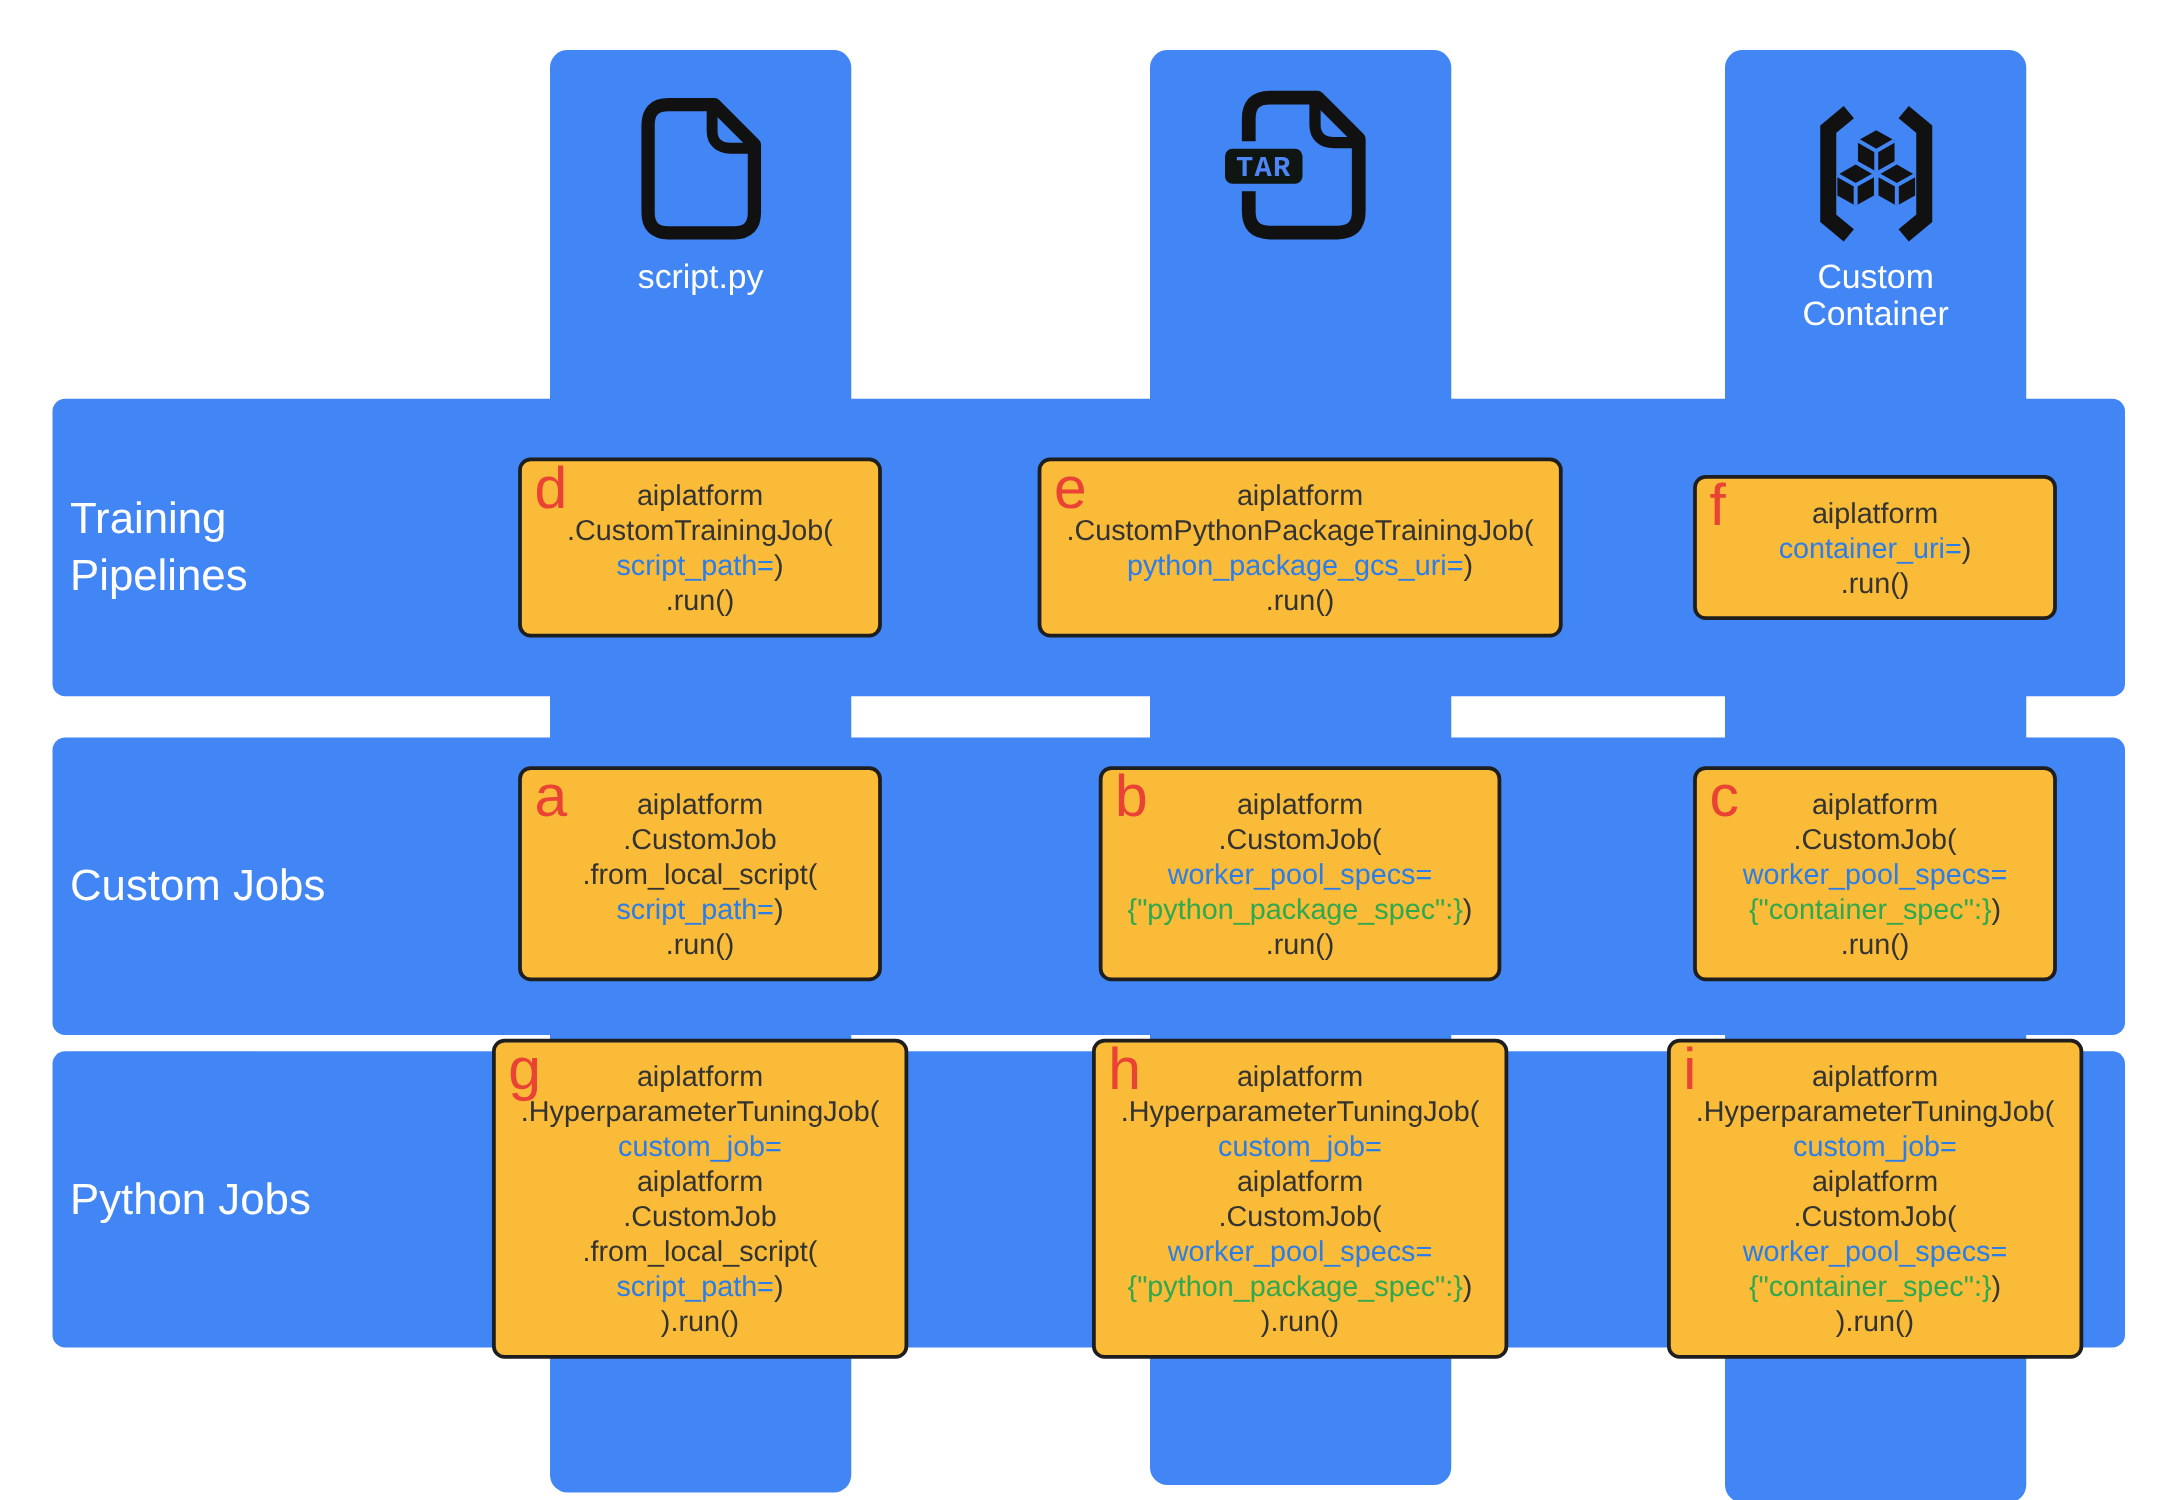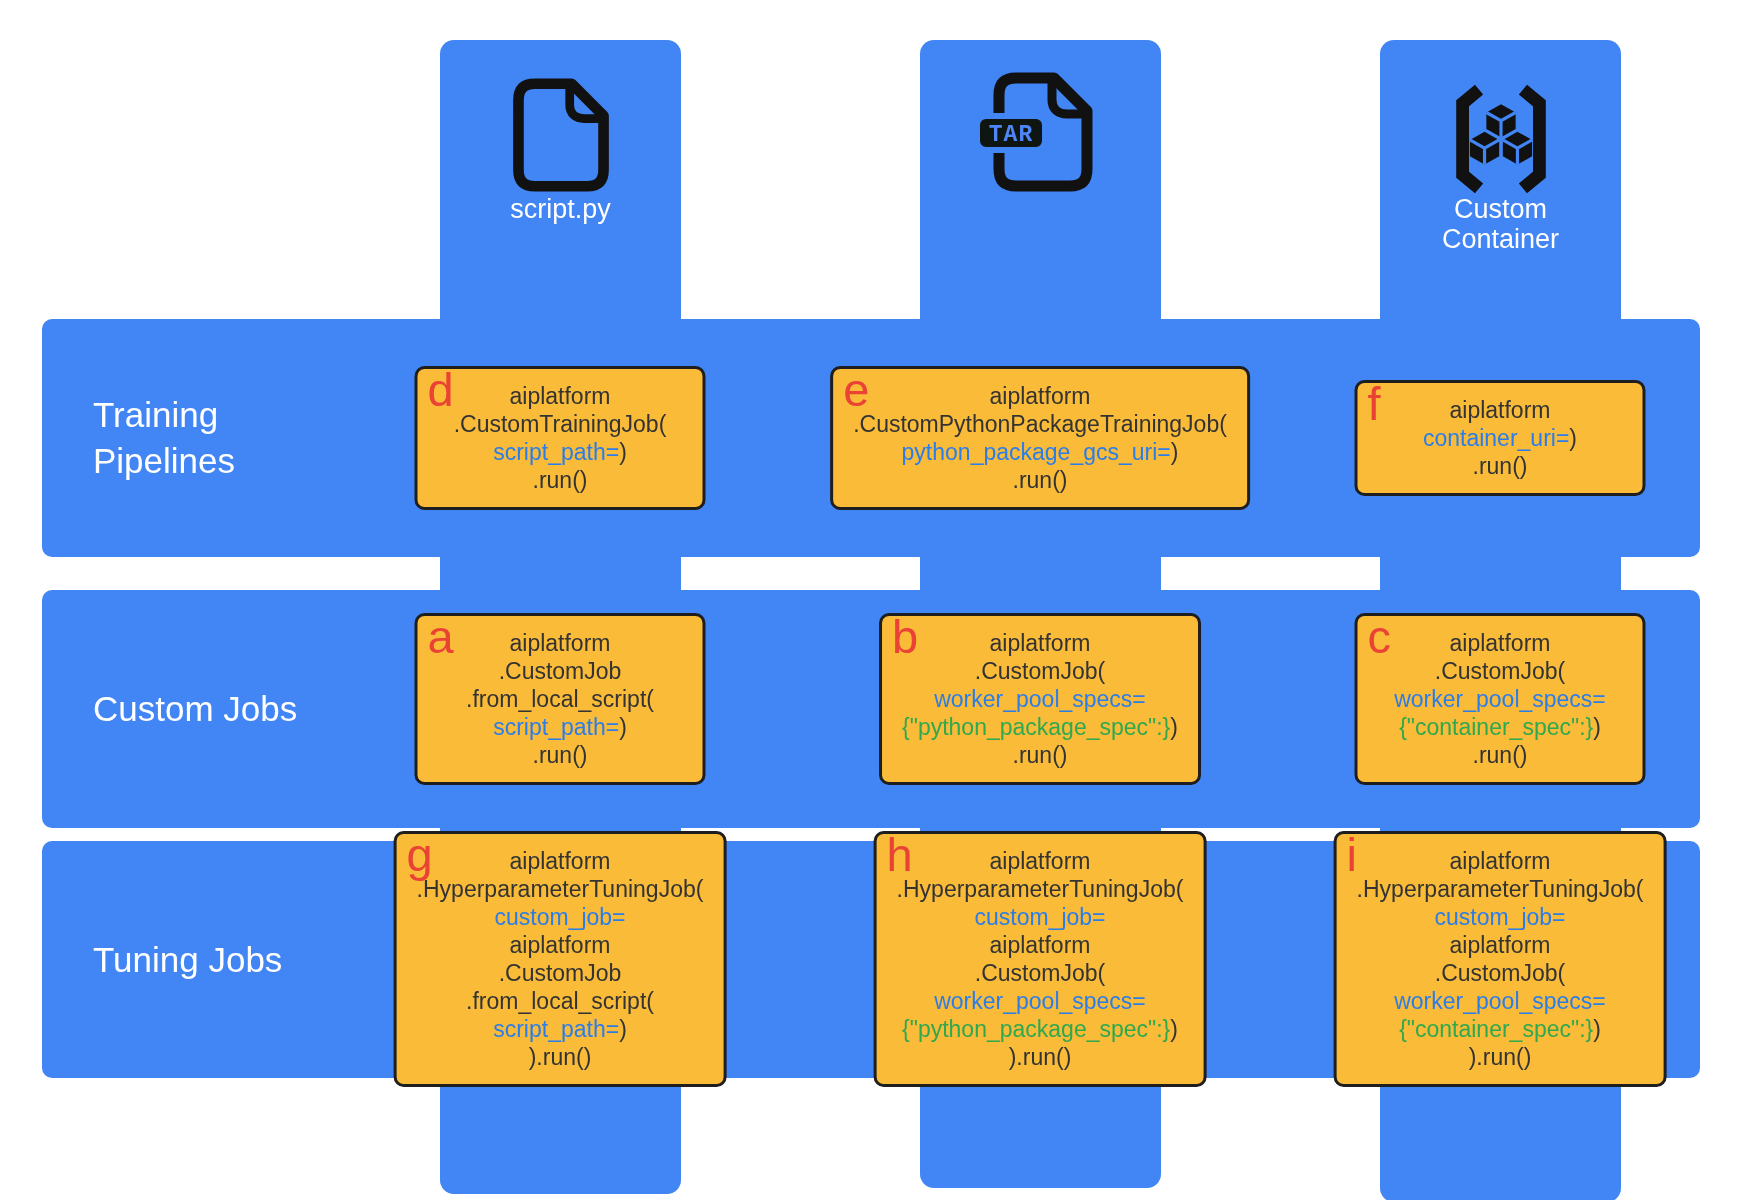--- a/index.html
+++ b/index.html
@@ -7,30 +7,30 @@
     position:relative;width:1740px;height:1200px;background:#ffffff;
     font-family:"Liberation Sans","DejaVu Sans",sans-serif;overflow:hidden;
   }
   
   .vcol{position:absolute;top:40px;width:241px;height:1118px;background:var(--blue);
         border-radius:14px;display:flex;flex-direction:column;align-items:center;}
   .vcol-1{left:440px;padding-top:36px;}
   .vcol-2{left:920px;padding-top:30px;}
   .vcol-3{left:1380px;padding-top:44px;}
   .col-icon{flex:none;}
-  .col-label{margin-top:0;color:#ffffff;font-size:27px;line-height:30px;text-align:center;}
+  .col-label{margin-top:12px;color:#ffffff;font-size:27px;line-height:30px;text-align:center;}
   .col-label span{display:block;}
   
   .band{position:absolute;left:42px;width:1658px;height:238px;background:var(--blue);
         border-radius:10px;display:flex;align-items:center;}
   .band-1{top:319px;}
   .band-2{top:590px;}
   .band-3{top:841px;height:237px;}
   .row-label{color:#ffffff;font-size:35px;line-height:46px;padding-left:14px;}
-  .row-label span{display:block;margin-left:37px;}
+  .row-label span{display:block;}
   
   .code-box{position:absolute;transform:translate(-50%,-50%);background:var(--yellow);
             border:3px solid #1e1e1e;border-radius:10px;padding:13px 20px;min-width:245px;
             text-align:center;box-shadow:0 0 0 0 transparent;}
   .letter{position:absolute;top:-4px;left:10px;font-size:47px;line-height:50px;color:var(--red);}
   .code{font-size:23px;line-height:28px;white-space:nowrap;color:var(--code-dark);}
   .c-dark{color:var(--code-dark);text-align:right;}
   .c-blue{color:var(--code-blue);}
   .c-green{color:var(--code-green);}
   svg{display:block;}
@@ -86,21 +86,21 @@
       <span>Pipelines</span>
     </div>
   </div>
   <div class="band band-2">
     <div class="row-label">
       <span>Custom Jobs</span>
     </div>
   </div>
   <div class="band band-3">
     <div class="row-label">
-      <span>Tuning Jobs</span>
+      <span>Python Jobs</span>
     </div>
   </div>
 
   <div class="code-box" style="left:560px;top:438px">
     <span class="letter">d</span>
     <div class="code">
         <div><span class="c-dark">aiplatform</span></div>
         <div><span class="c-dark">.CustomTrainingJob(</span></div>
         <div><span class="c-blue">script_path=</span><span class="c-dark">)</span></div>
         <div><span class="c-dark">.run()</span></div>

